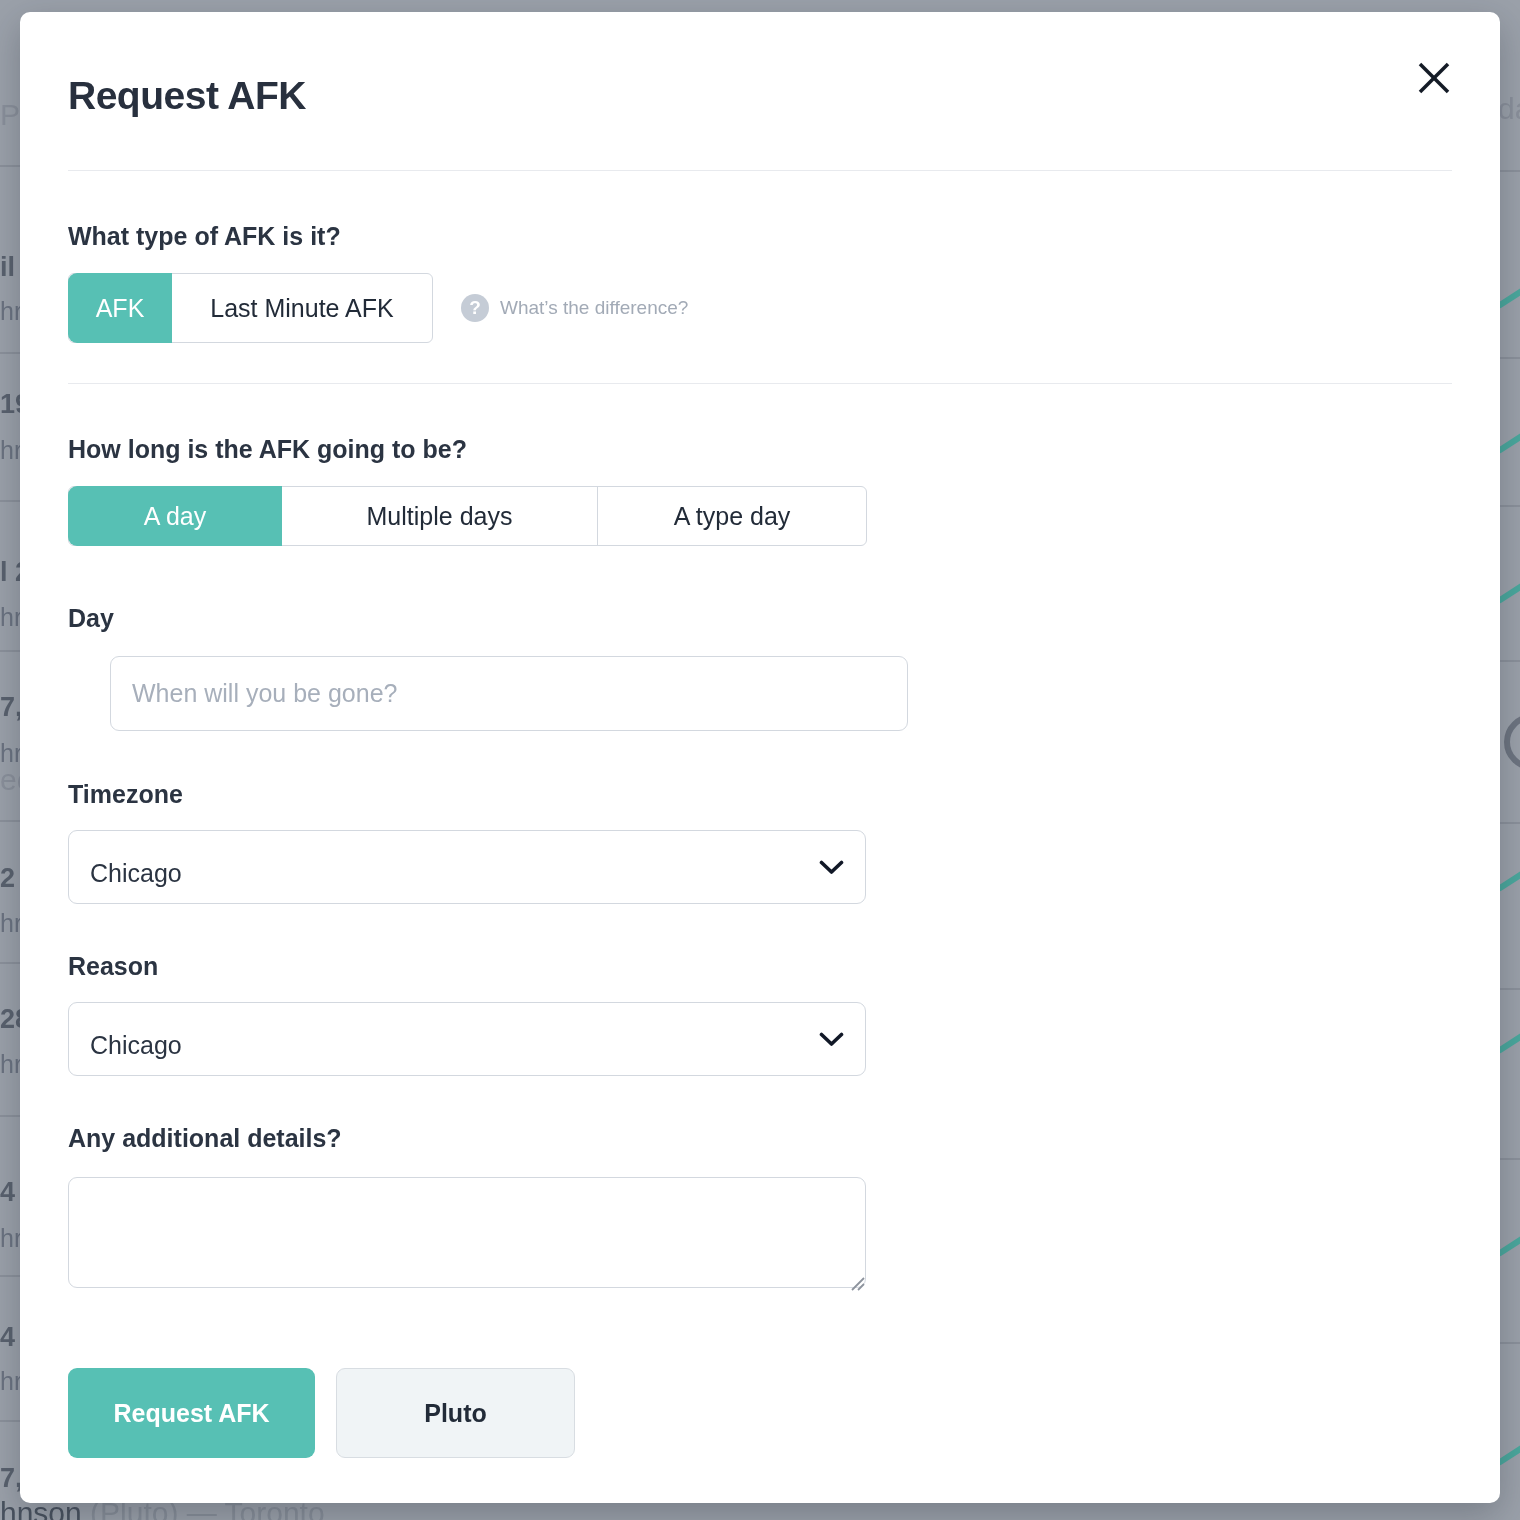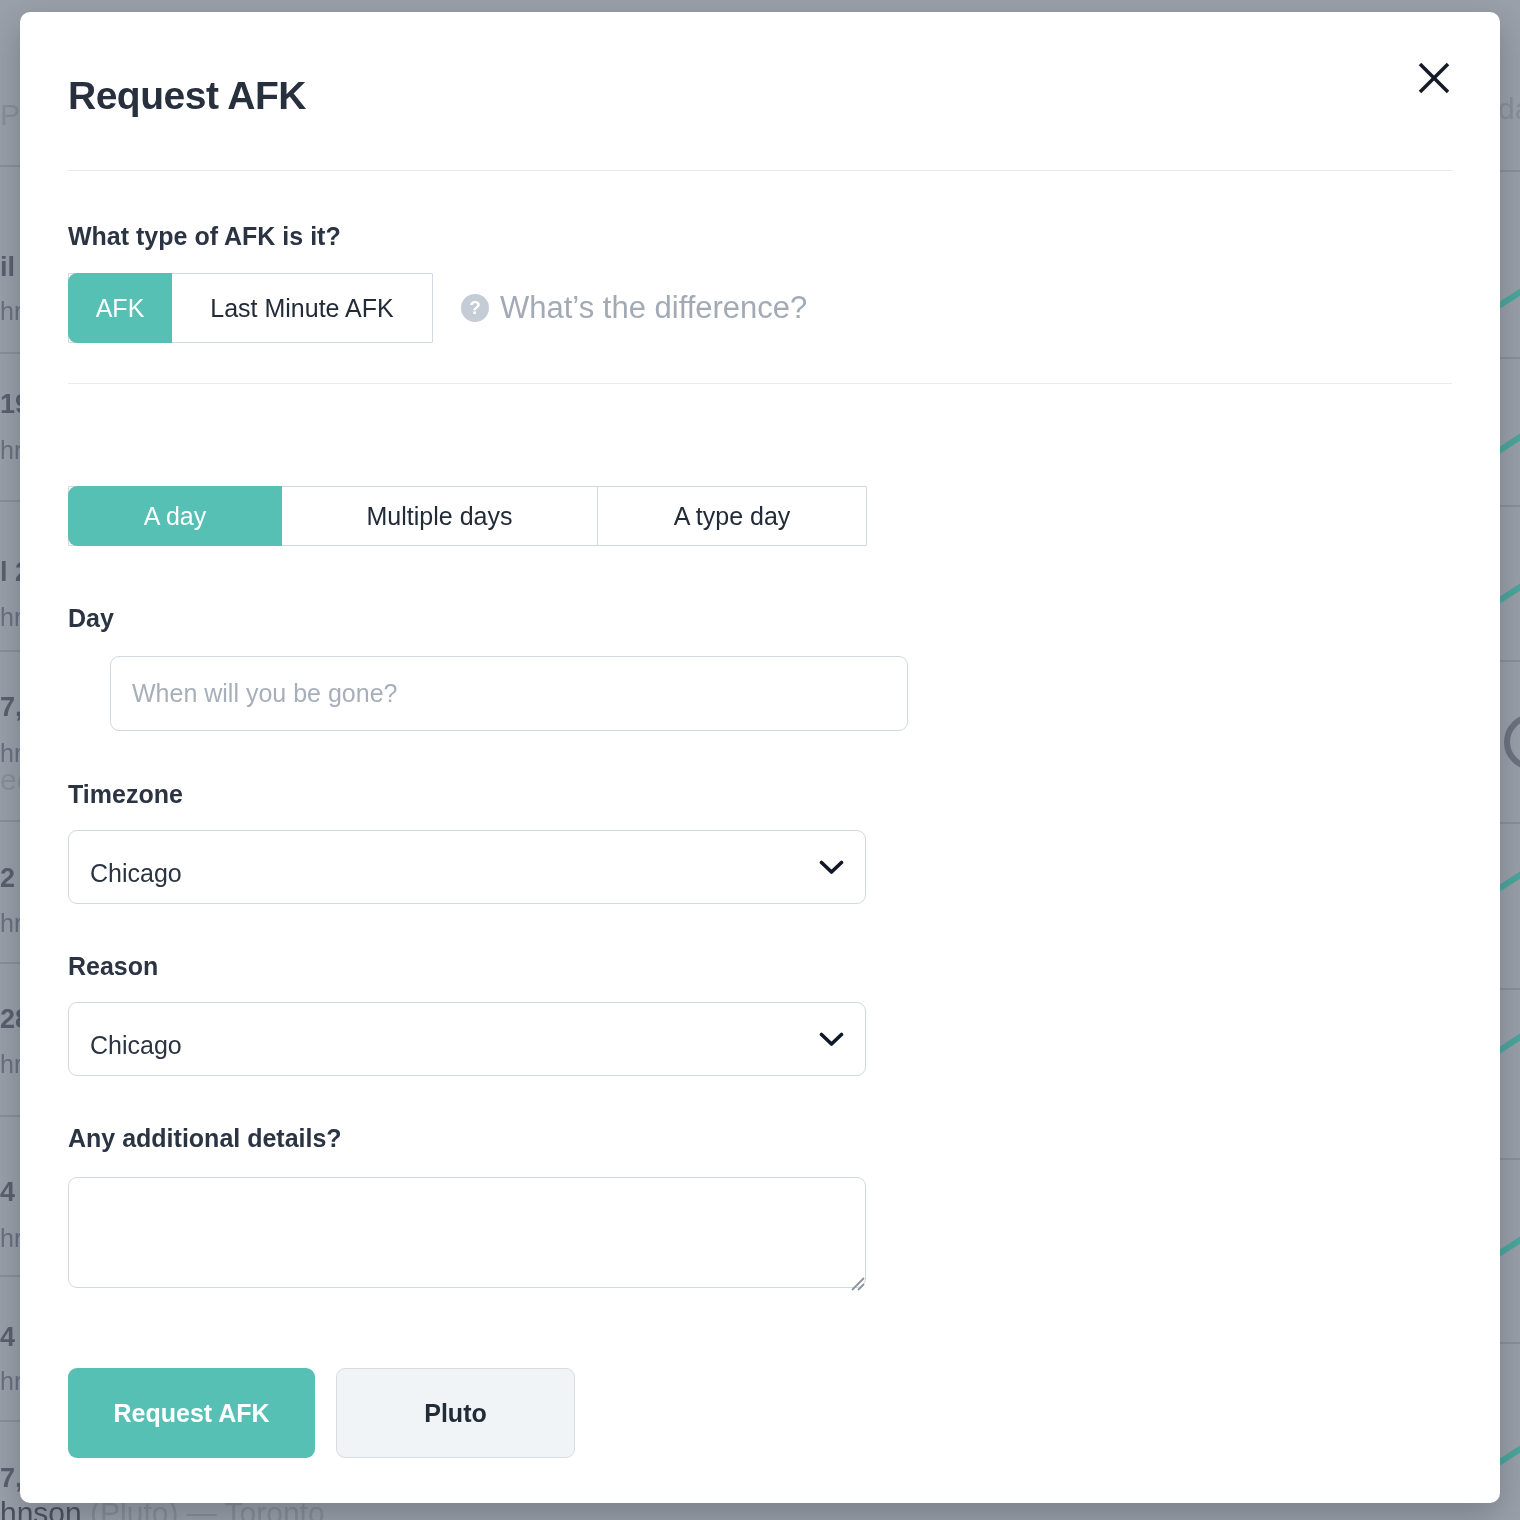--- a/index.html
+++ b/index.html
@@ -30,21 +30,21 @@
                  color:#28303e; letter-spacing:-0.5px; }
   .close-btn { position:absolute; top:44px; right:44px; width:44px; height:44px;
                background:none; border:none; cursor:pointer; display:flex;
                align-items:center; justify-content:center; }
   .divider { position:absolute; left:48px; right:48px; height:1px; background:#e8eaee; }
   .d1 { top:158px; } .d2 { top:371px; }
 
   .sec-label { position:absolute; left:48px; font-size:25px; font-weight:700; color:#2b3442; }
 
   .seg-group { position:absolute; left:48px; display:flex; background:#fff;
-               border:1px solid #d3d8df; border-radius:1px; }
+               border:1px solid #d3d8df; border-radius:6px; }
   .seg { display:flex; align-items:center; justify-content:center; font-size:25px;
          color:#222b38; background:#fff; border:none; cursor:pointer; }
   .seg + .seg { border-left:1px solid #d3d8df; }
   .seg.selected { background:#57c0b4; color:#ffffff; margin:-1px; border:none;
                   border-radius:9px 0 0 9px; position:relative; z-index:1; }
   .seg:last-child { border-radius:0 9px 9px 0; }
 
   .seg-type { top:261px; height:70px; }
   .seg-type .seg:nth-child(1) { width:104px; }
   .seg-type .seg:nth-child(2) { width:261px; }
@@ -52,21 +52,21 @@
   .seg-dur { top:474px; height:60px; }
   .seg-dur .seg:nth-child(1) { width:214px; }
   .seg-dur .seg:nth-child(2) { width:316px; }
   .seg-dur .seg:nth-child(3) { width:269px; }
 
   .help-row { position:absolute; left:441px; top:270px; height:52px;
               display:flex; align-items:center; gap:11px; }
   .help-circle { width:28px; height:28px; border-radius:50%; background:#c5ccd6;
                  color:#ffffff; font-size:19px; font-weight:700; display:flex;
                  align-items:center; justify-content:center; }
-  .help-text { font-size:31px; color:#a2aab6; }
+  .help-text { font-size:19px; color:#a2aab6; }
 
   .text-input { position:absolute; left:48px; width:798px; height:75px;
                 border:1px solid #d3d8df; border-radius:9px; font-size:25px;
                 padding:0 21px; color:#2b3442; outline:none;
                 font-family:"Liberation Sans", sans-serif;margin-left:42px; }
   .text-input::placeholder { color:#a7afbb; }
 
   .select-box { position:absolute; left:48px; width:798px; height:74px;
                 border:1px solid #d3d8df; border-radius:9px; background:#fff;
                 display:flex; align-items:center; padding:0 21px; cursor:pointer; }
@@ -158,20 +158,21 @@
     <button class="seg">Last Minute AFK</button>
   </div>
 
   <div class="help-row">
     <span class="help-circle">?</span>
     <span class="help-text">What’s the difference?</span>
   </div>
 
   <div class="divider d2"></div>
 
+  <div class="sec-label" style="top:423px">How long is the AFK going to be?</div>
 
   <div class="seg-group seg-dur">
     <button class="seg selected">A day</button>
     <button class="seg">Multiple days</button>
     <button class="seg">A type day</button>
   </div>
 
   <div class="sec-label" style="top:592px">Day</div>
   <input class="text-input" style="top: 644px;" type="text" placeholder="When will you be gone?">
 

